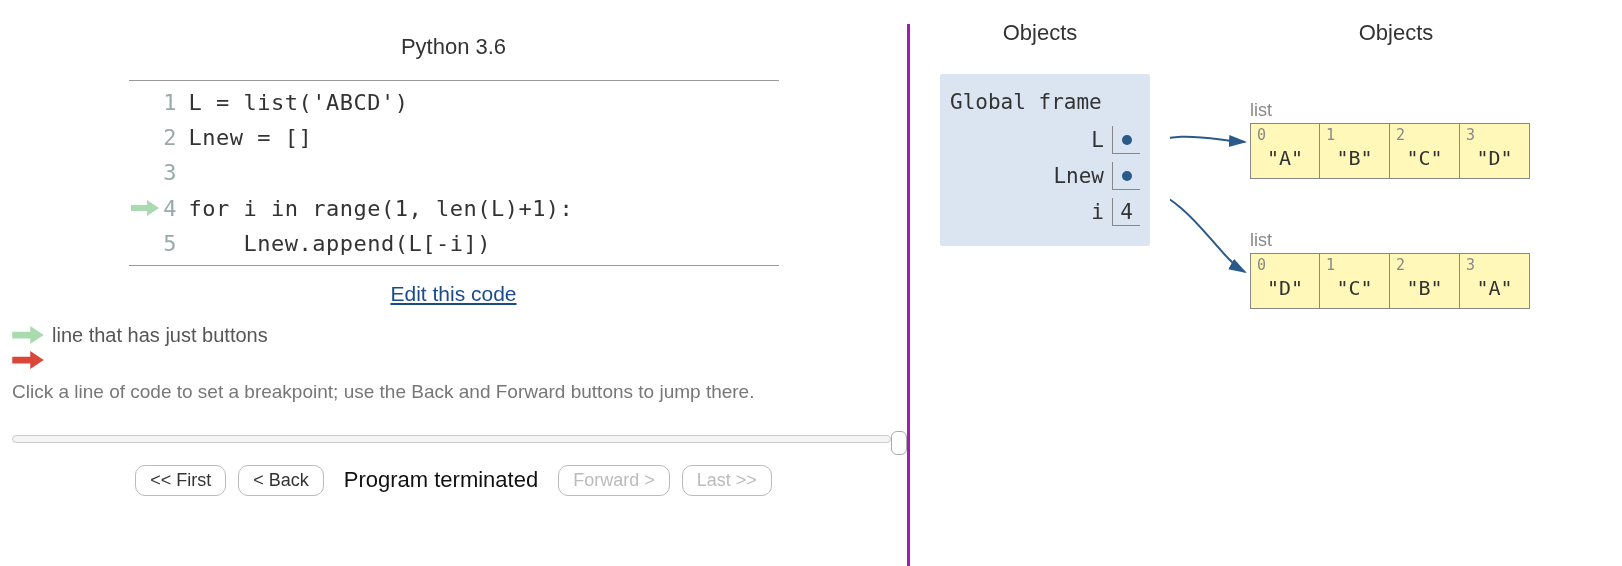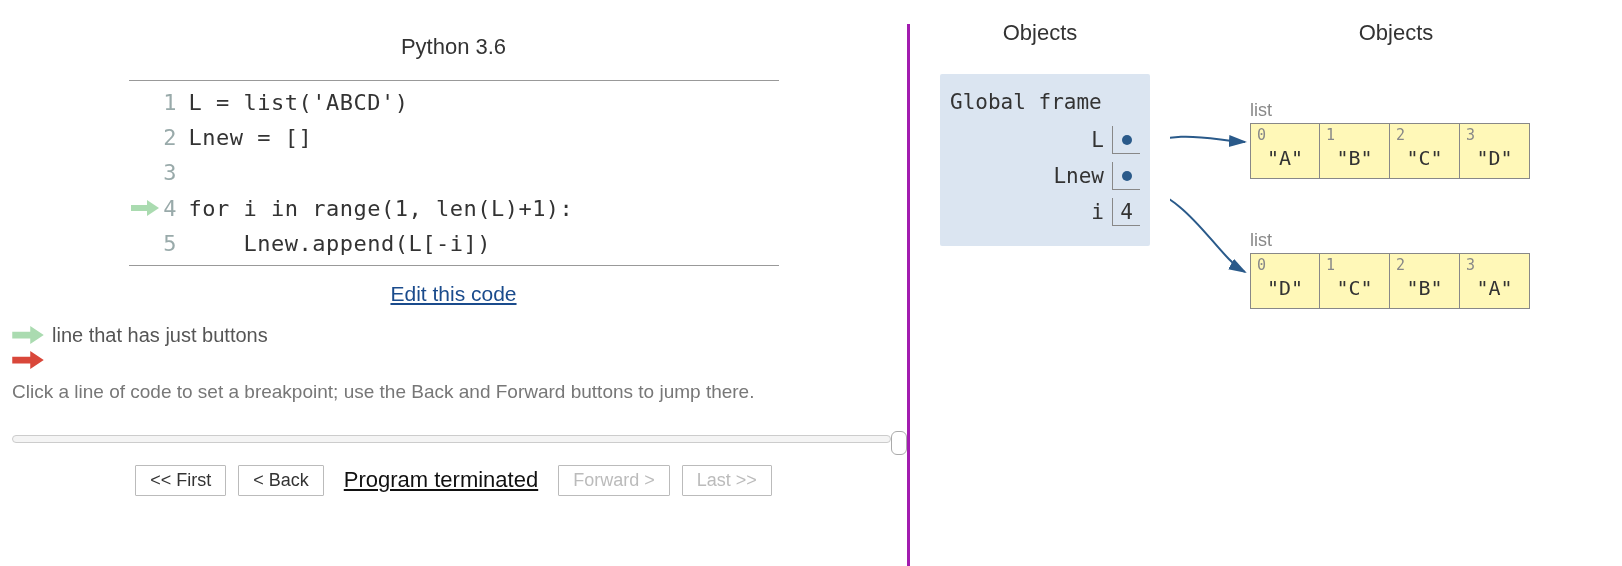--- a/index.html
+++ b/index.html
@@ -120,35 +120,34 @@
     display: flex;
     align-items: center;
     justify-content: center;
     gap: 12px;
     margin-top: 16px;
   }
   .btn {
     padding: 4px 14px;
     font-size: 18px;
     border: 1px solid #bbb;
-    border-radius: 1px;
+    border-radius: 10px;
     background: #fff;
     color: #333;
     cursor: pointer;
     font-family: inherit;
   }
   .btn.disabled {
     color: #bbb;
     cursor: default;
   }
   .status {
     font-size: 22px;
     color: #111;
     padding: 0 8px;
-    text-decoration: underline;
   }
   
   .frames-col {
     width: 260px;
     text-align: center;
   }
   .objects-col {
     flex: 1;
     text-align: center;
     position: relative;

